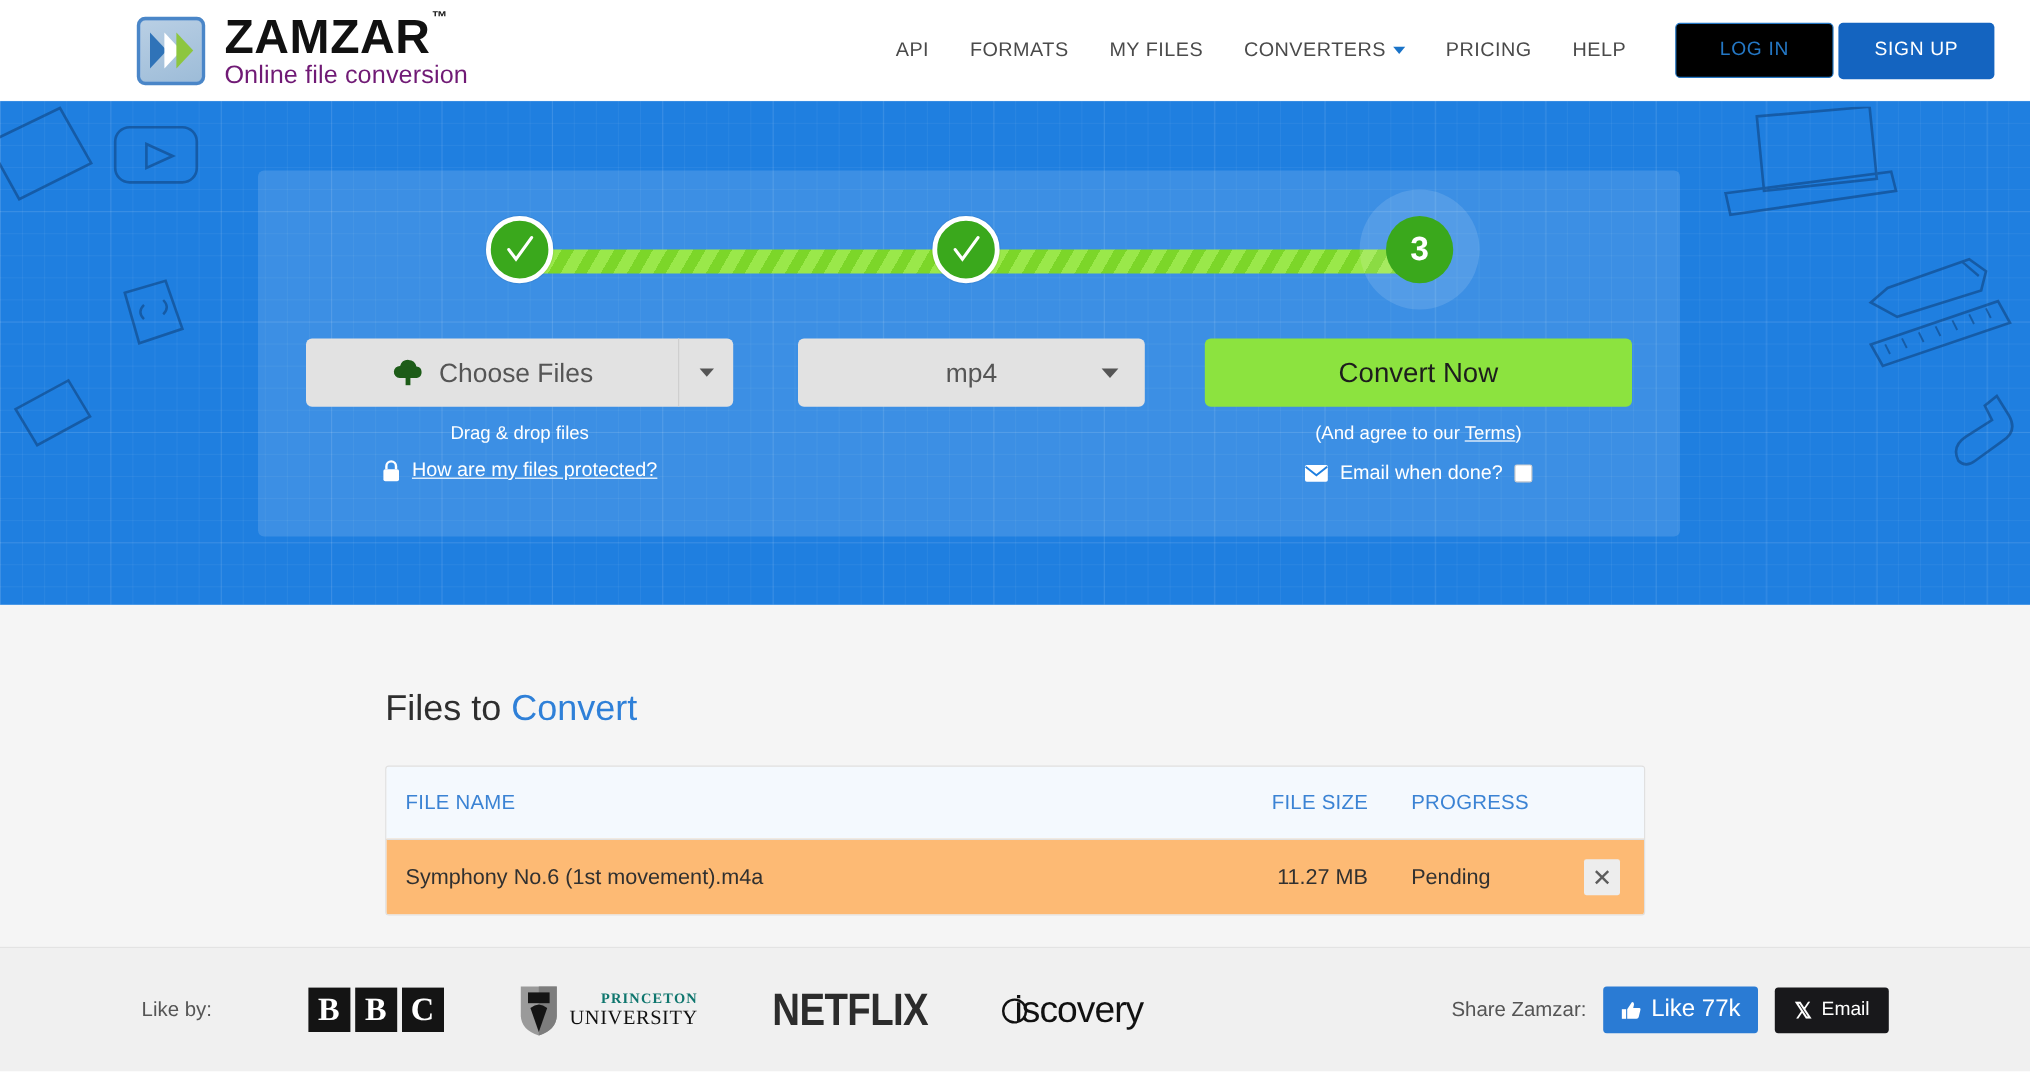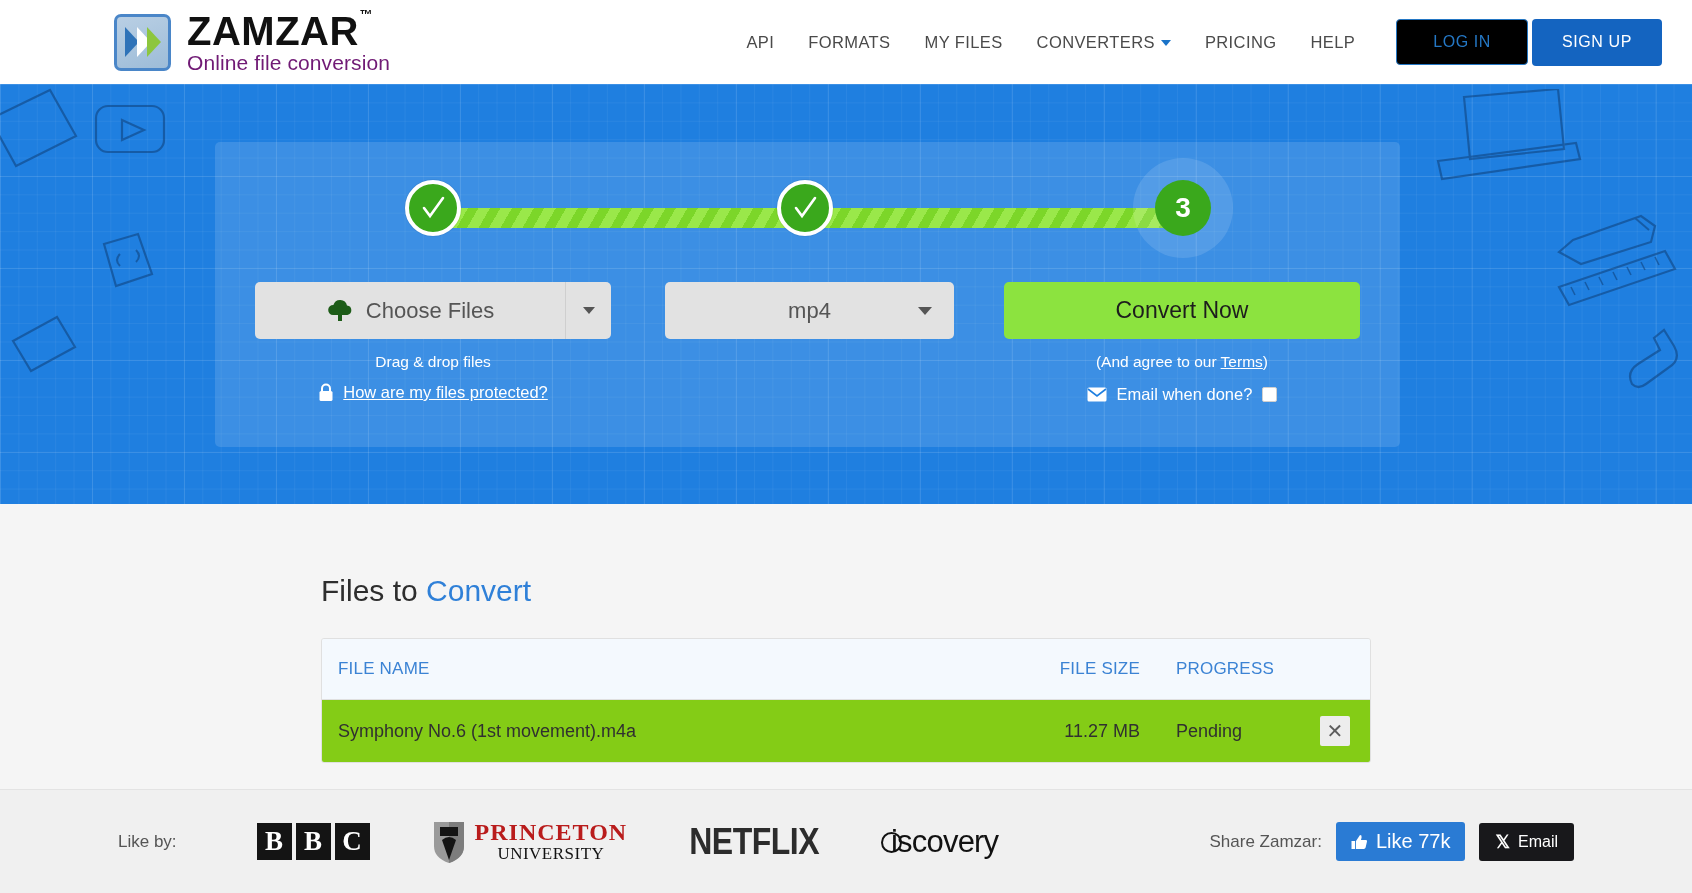--- a/index.html
+++ b/index.html
@@ -210,21 +210,21 @@
   .files-title { font-size: 30px; color: #2e2e2e; margin-bottom: 30px; }
   .files-title b { color: #2f80d8; font-weight: normal; }
 
   .table { border: 1px solid #e0e0e0; border-radius: 3px; overflow: hidden; }
   .thead {
     background: #f4f9fe; height: 60px;
     display: flex; align-items: center;
     font-size: 17px; color: #3b83d4; letter-spacing: 0.2px;
   }
   .tbody-row {
-    background: #84cc16; height: 63px;
+    background: #fdba74; height: 63px;
     display: flex; align-items: center;
     font-size: 18px; color: #303030;
     border-top: 1px solid #e0e0e0;
   }
   .c-name { flex: 1; padding-left: 16px; }
   .c-size { width: 150px; text-align: right; }
   .c-prog { width: 160px; padding-left: 36px; }
   .c-act  { width: 70px; display: flex; justify-content: center; }
   .x-btn {
     width: 30px; height: 30px; background: #ededed;
@@ -242,21 +242,21 @@
   .brands { display: flex; align-items: center; gap: 62px; margin-left: 80px; }
   .bbc { display: flex; gap: 4px; }
   .bbc i {
     width: 35px; height: 37px; background: #141414; color: #fff;
     font-style: normal; font-weight: bold; font-size: 27px;
     display: flex; align-items: center; justify-content: center;
     font-family: "Liberation Serif", serif;
   }
   .princeton { display: flex; align-items: center; gap: 9px; }
   .pr-txt { line-height: 1.05; text-align: center; font-family: "Liberation Serif", serif; }
-  .pr-1 { font-size: 24px; font-weight: bold; letter-spacing: 1px; color: #b91c1c; }
+  .pr-1 { font-size: 12px; font-weight: bold; letter-spacing: 1px; color: #0f766e; text-align: right; }
   .pr-2 { font-size: 17px; letter-spacing: 0.5px; color: #111; }
   .netflix {
     font-size: 32px; font-weight: bold; color: #2c2c2c;
     letter-spacing: -0.5px; font-family: "Liberation Sans", sans-serif;
     transform: scaleY(1.18);
   }
   .discovery {
     font-size: 31px; font-weight: normal; color: #111;
     letter-spacing: -0.8px; display: flex; align-items: center;
   }

